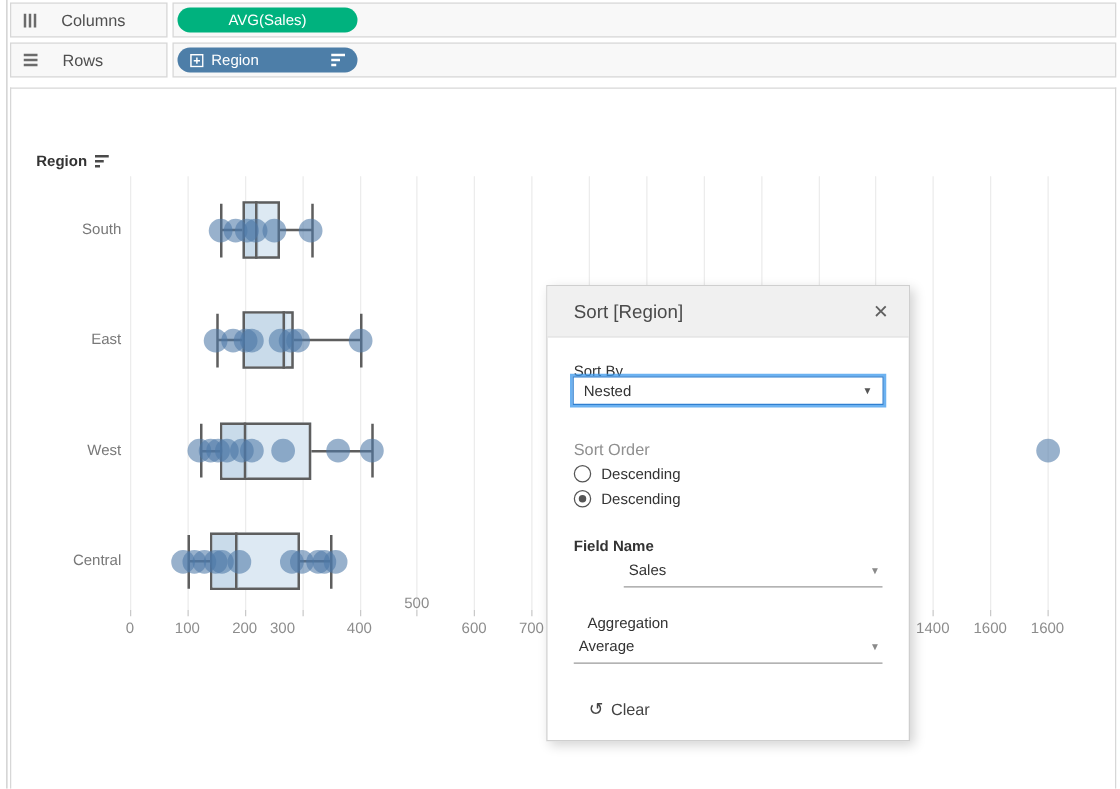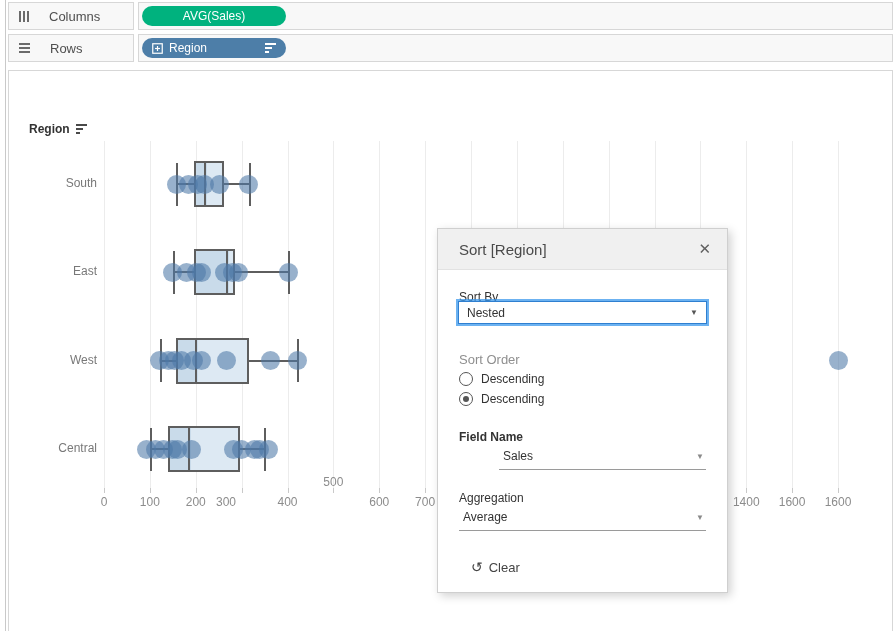--- a/index.html
+++ b/index.html
@@ -287,21 +287,21 @@
     <span>Descending</span>
   </div>
 
   <div class="dlg-label" style="top:201px;font-weight:bold;">Field Name</div>
   <div class="dlg-underline" style="top:222px;margin-left:40px;">
     <span>Sales</span>
     <span class="grow"></span>
     <span class="caret gray">▼</span>
   </div>
 
-  <div class="dlg-label" style="top:262px;">Aggregation</div>
+  <div class="dlg-label" style="top:262px;margin-left:11px;">Aggregation</div>
   <div class="dlg-underline" style="top:283px;">
     <span>Average</span>
     <span class="grow"></span>
     <span class="caret gray">▼</span>
   </div>
 
   <div class="clear-btn" style="top:330px;">
     <span class="clear-icon">↺</span>
     <span>Clear</span>
   </div>

